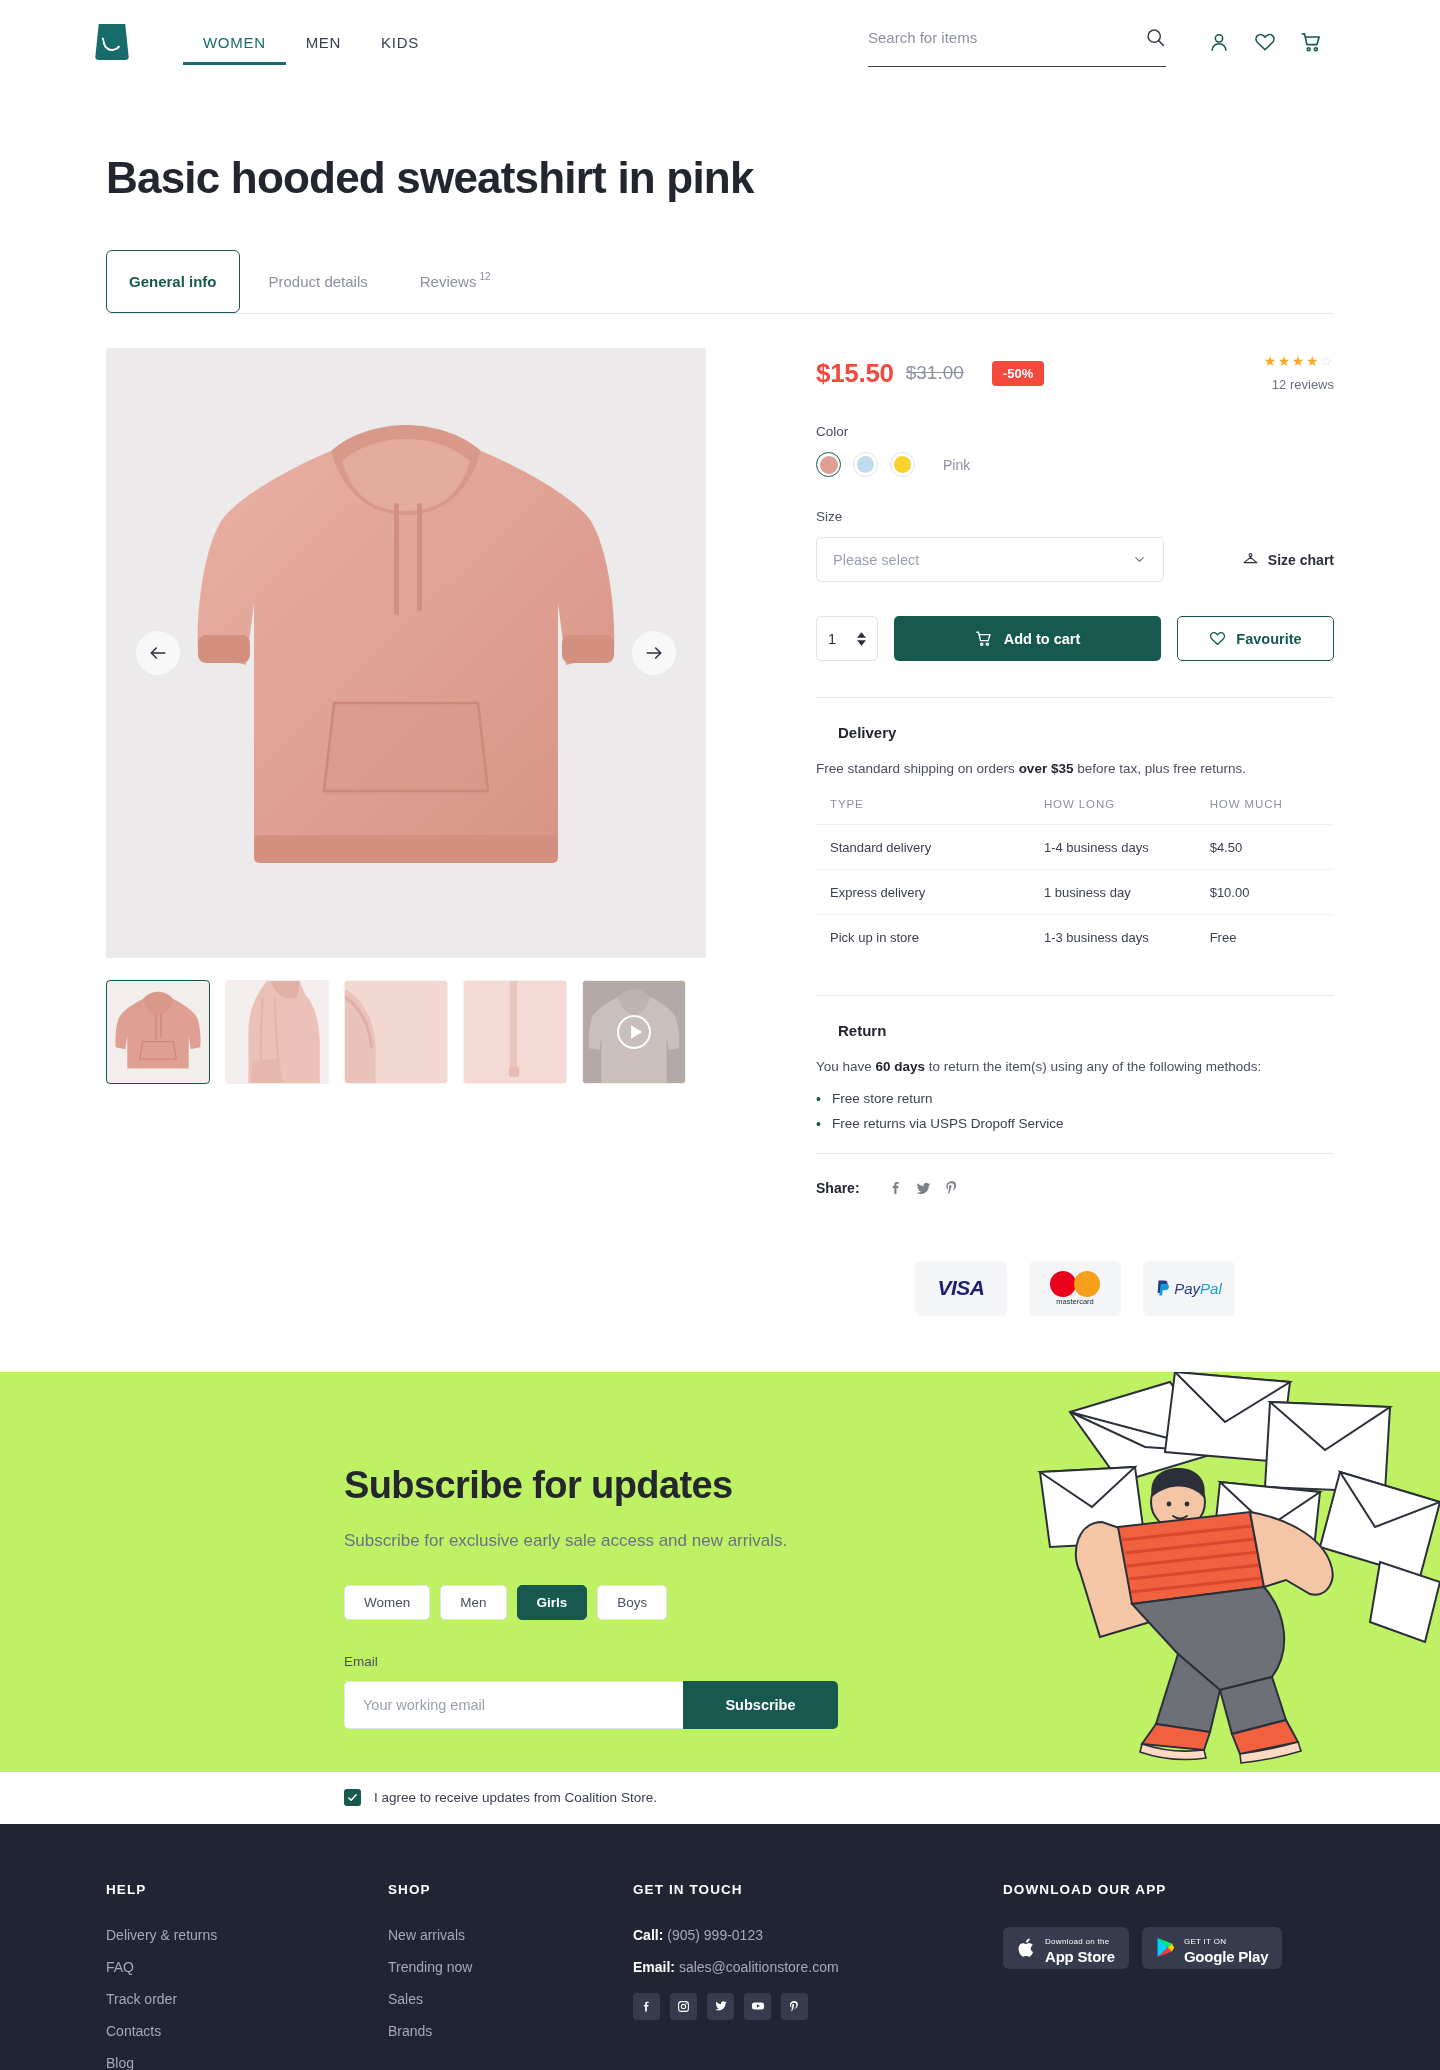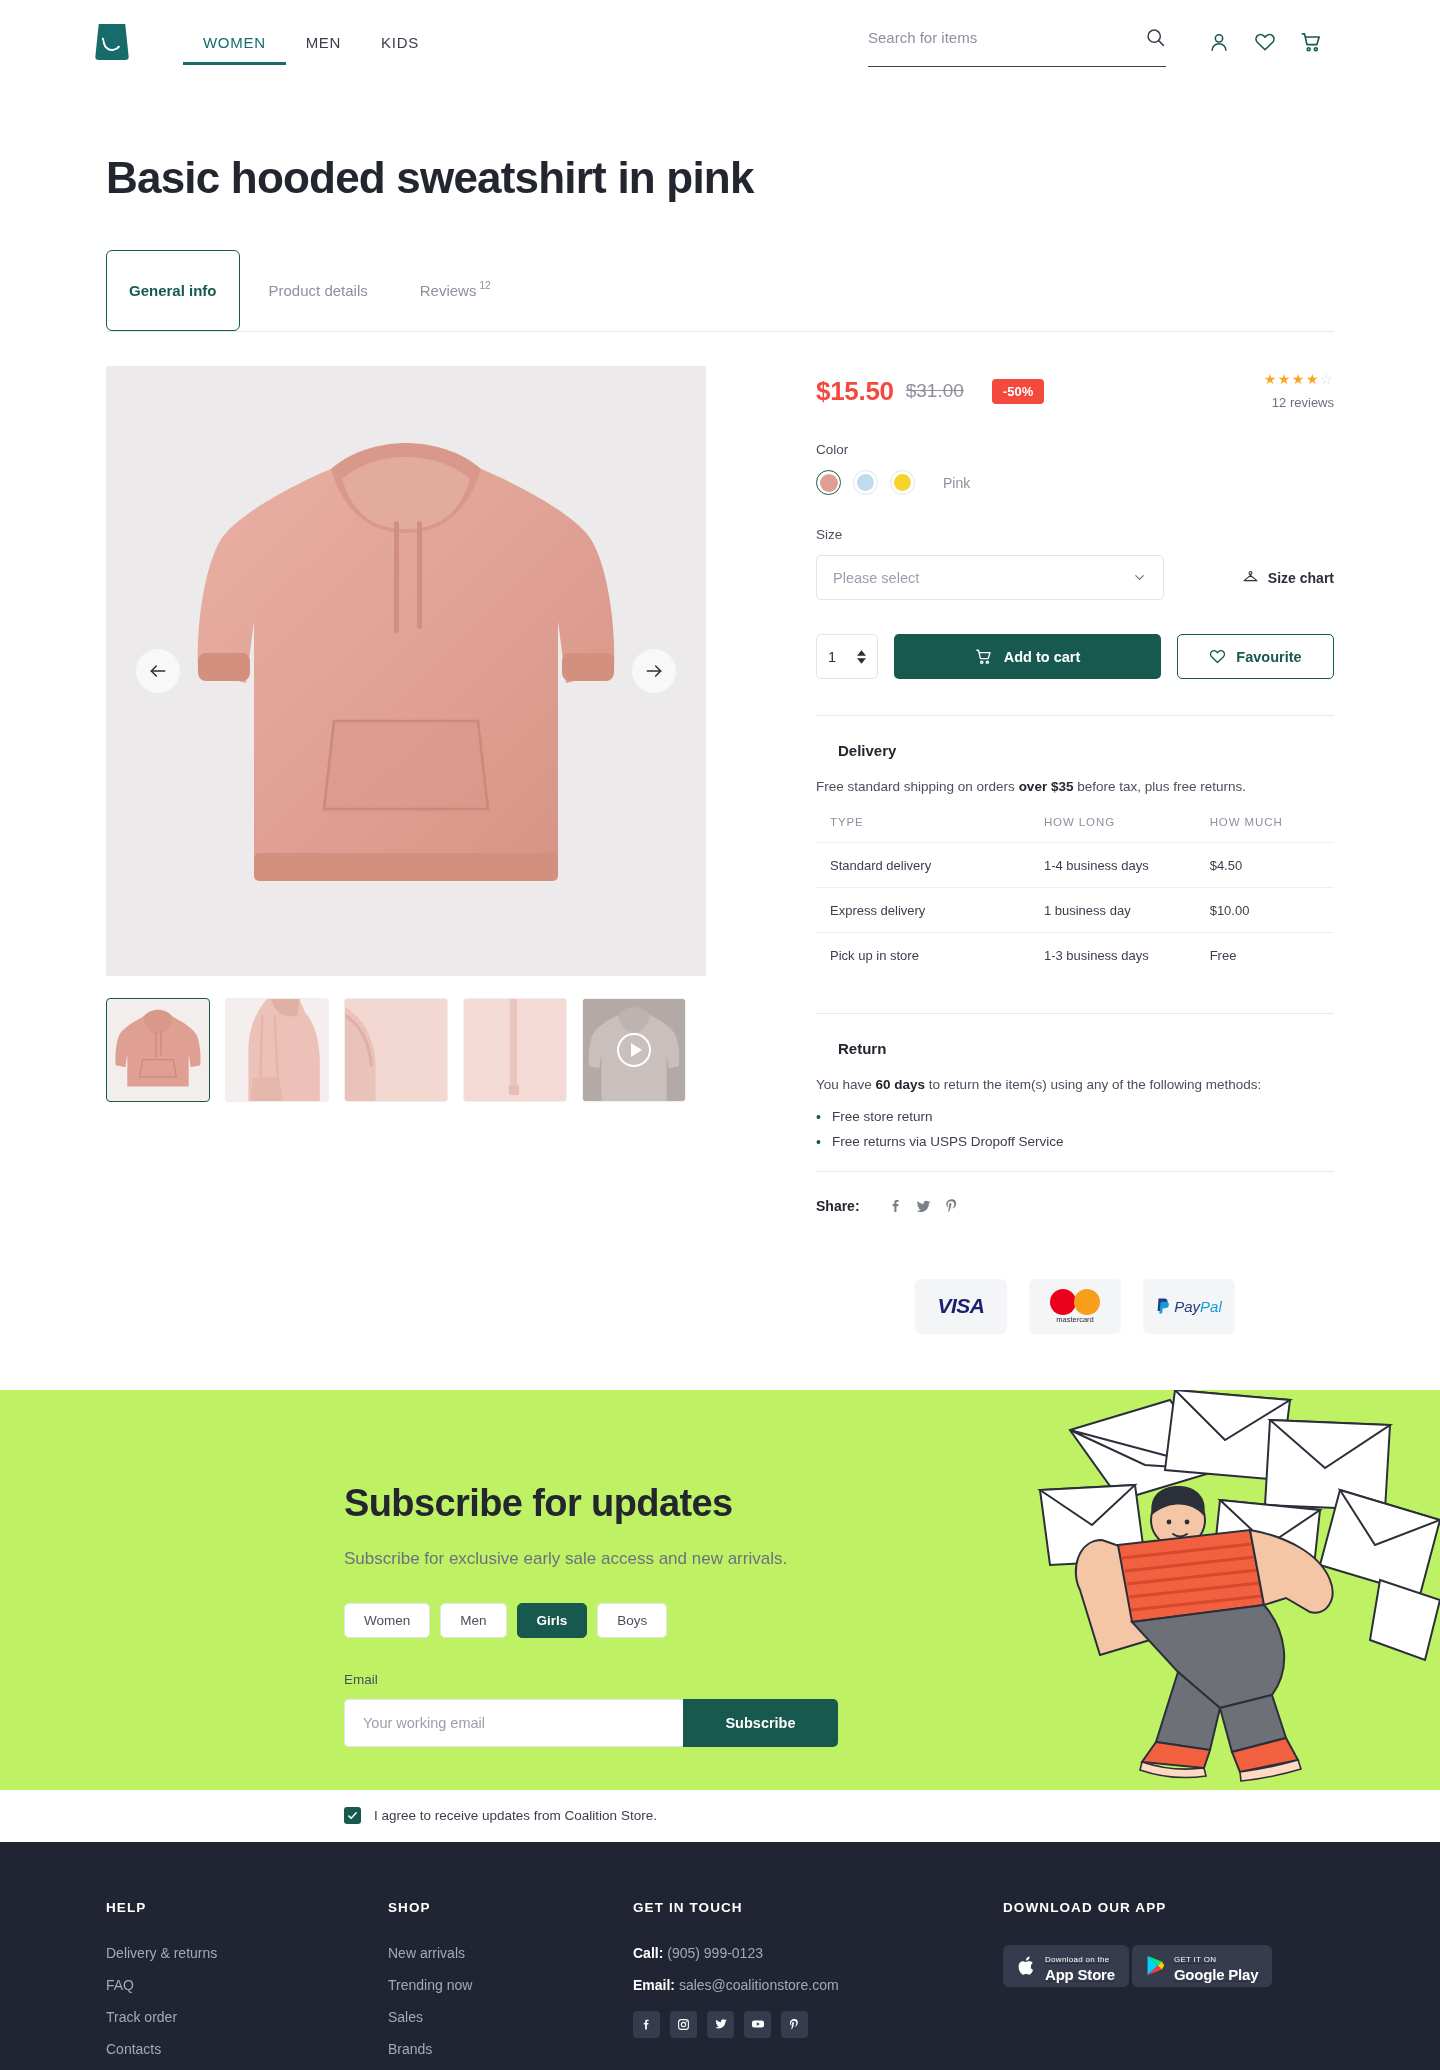--- a/index.html
+++ b/index.html
@@ -69,21 +69,21 @@
   svg { display: block; }
 
   
   .container { width: 1440px; padding: 0 106px 0 106px; }
   .product-title {
     font-size: 44px; font-weight: 700; letter-spacing: -0.8px;
     color: #23262f; margin-top: 70px; line-height: 1.1;
   }
   .tabs { display: flex; align-items: center; gap: 6px; margin-top: 48px; }
   .tab {
-    font-size: 15px; color: #8d919e; padding: 31px 22px; cursor: pointer;
+    font-size: 15px; color: #8d919e; padding: 22px 22px; cursor: pointer;
     font-weight: 400; border: 1.5px solid transparent; border-radius: 6px;
     display: flex; align-items: flex-start; gap: 3px;
   }
   .tab.active { color: #17594f; border-color: #17594f; font-weight: 700; }
   .tab sup { font-size: 10px; color: #8d919e; position: relative; top: -2px; }
   .tab-rule { height: 1px; background: #e8e9ec; margin-top: 0; }
 
   .product-grid { display: flex; gap: 0; margin-top: 34px; }
   .gallery { width: 600px; }
   .main-photo {
@@ -279,21 +279,21 @@
     margin-bottom: 30px;
   }
   .flink { font-size: 14px; color: #a6a9b4; margin-bottom: 16px; cursor: pointer; display: block; }
   .fcontact { font-size: 14px; color: #a6a9b4; margin-bottom: 16px; }
   .fcontact b { color: #fff; font-weight: 700; }
   .socials { display: flex; gap: 10px; margin-top: 18px; }
   .soc {
     width: 27px; height: 27px; background: #363b4d; border-radius: 4px;
     display: flex; align-items: center; justify-content: center; cursor: pointer;
   }
-  .stores { display: flex; gap: 3px; text-decoration: underline; }
+  .stores { display: flex; gap: 13px; }
   .store-badge {
     height: 42px; background: #363b4d; border-radius: 6px;
     display: flex; align-items: center; gap: 9px; padding: 0 14px; cursor: pointer;
   }
   .store-t1 { font-size: 8px; color: #fff; letter-spacing: .3px; line-height: 1.2; }
   .store-t2 { font-size: 15px; color: #fff; font-weight: 700; line-height: 1.15; letter-spacing: -.2px; }
 </style>
 </head>
 <body>
 

